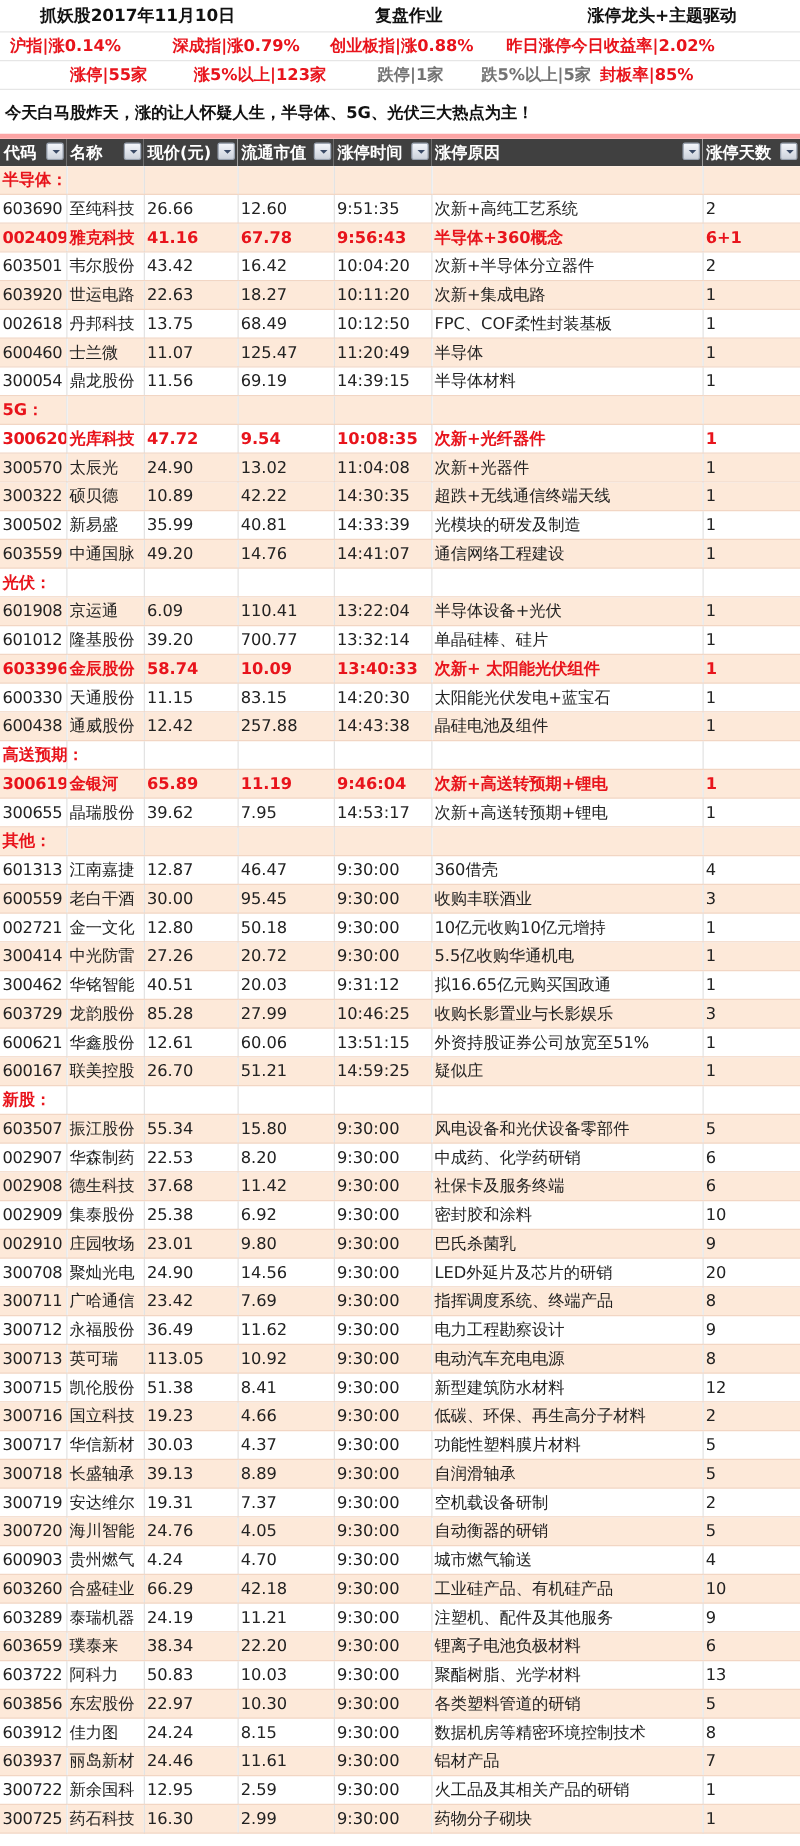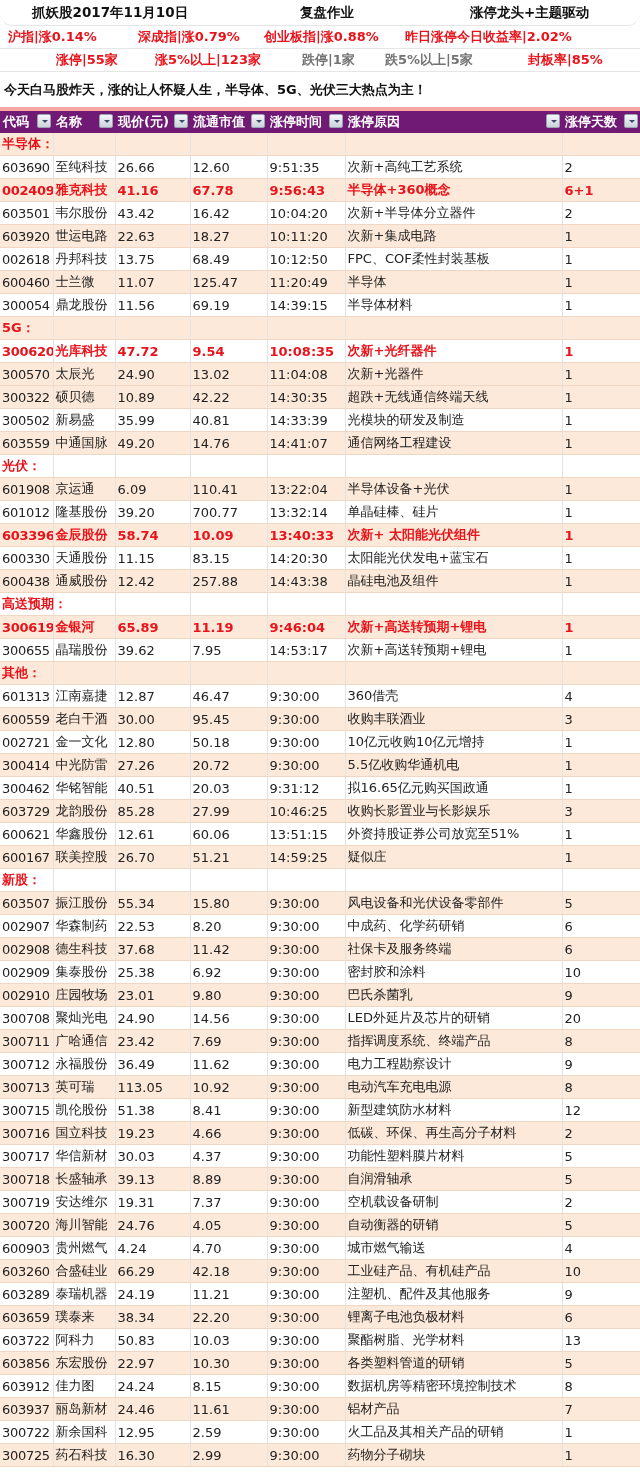--- a/index.html
+++ b/index.html
@@ -1,27 +1,27 @@
 <!DOCTYPE html>
 <html><head>
 <meta charset="utf-8">
 <style>
   html, body { margin: 0; padding: 0; background: #ffffff; }
   body { width: 640px; height: 1477px; overflow: hidden; font-family: "DejaVu Sans", "Liberation Sans", sans-serif; color: #222; }
   .top-row { display: flex; align-items: center; height: 22px; border-bottom: 1px solid #e6e6e6; font-weight: bold; font-size: 13px; white-space: nowrap; }
   .title-row { height: 25px; font-size: 13.5px; color: #111; }
   .title-row span { position: absolute; }
-  .title-row { position: relative; border-radius: 13px; }
+  .title-row { position: relative; }
   .stat-row { position: relative; padding-left: 30px; }
   .stat-row span { position: absolute; }
   .red { color: #e8141c; }
   .green { color: #737373; }
   .summary { height: 35px; display: flex; align-items: center; padding-left: 4px; font-weight: bold; font-size: 13px; color: #111; border-bottom: 4px solid #fca5a5; }
   table { border-collapse: collapse; table-layout: fixed; width: 640px; }
-  th { background: #701a75; color: #fff; font-weight: bold; font-size: 13px; height: 22px; padding: 0 0 0 3px; text-align: left; white-space: nowrap; overflow: hidden; position: relative; }
+  th { background: #404040; color: #fff; font-weight: bold; font-size: 13px; height: 22px; padding: 0 0 0 3px; text-align: left; white-space: nowrap; overflow: hidden; position: relative; }
   th .lbl { vertical-align: middle; }
   .filter-btn { display: inline-block; width: 14px; height: 14px; background: linear-gradient(#f4f6fa, #cdd3dc); border: 1px solid #9aa3b0; border-radius: 2px; vertical-align: middle; position: absolute; top: 3px; right: 2px; box-sizing: border-box; }
   .filter-btn::after { content: ""; position: absolute; left: 4px; top: 5px; border-left: 3px solid transparent; border-right: 3px solid transparent; border-top: 3px solid #3a4a66; }
   td { font-size: 13px; height: 22px; padding: 0 0 0 2px; white-space: nowrap; overflow: hidden; border-right: 1px solid #e3e3e3; border-bottom: 1px solid #f2d6c4; }
   tr.band td { background: #fde9d9; }
   tr.plain td { background: #ffffff; }
   tr.hl td { color: #e8141c; font-weight: bold; }
   td.sec { color: #e8141c; font-weight: bold; }
   td.code { padding-left: 2px; letter-spacing: -0.3px; }
 </style>
@@ -38,21 +38,21 @@
     <span class="red" style="left:8px">沪指|涨0.14%</span>
     <span class="red" style="left:138px">深成指|涨0.79%</span>
     <span class="red" style="left:264px">创业板指|涨0.88%</span>
     <span class="red" style="left:405px">昨日涨停今日收益率|2.02%</span>
   </div>
   <div class="top-row stat-row">
     <span class="red" style="left:56px">涨停|55家</span>
     <span class="red" style="left:155px">涨5%以上|123家</span>
     <span class="green" style="left:302px">跌停|1家</span>
     <span class="green" style="left:385px">跌5%以上|5家</span>
-    <span class="red" style="left:528px">封板率|85%</span>
+    <span class="red" style="left:480px">封板率|85%</span>
   </div>
   <div class="summary">今天白马股炸天，涨的让人怀疑人生，半导体、5G、光伏三大热点为主！</div>
 </div>
 
 <table>
   <colgroup>
     <col style="width:53px">
       <col style="width:62px">
       <col style="width:75px">
       <col style="width:77px">

